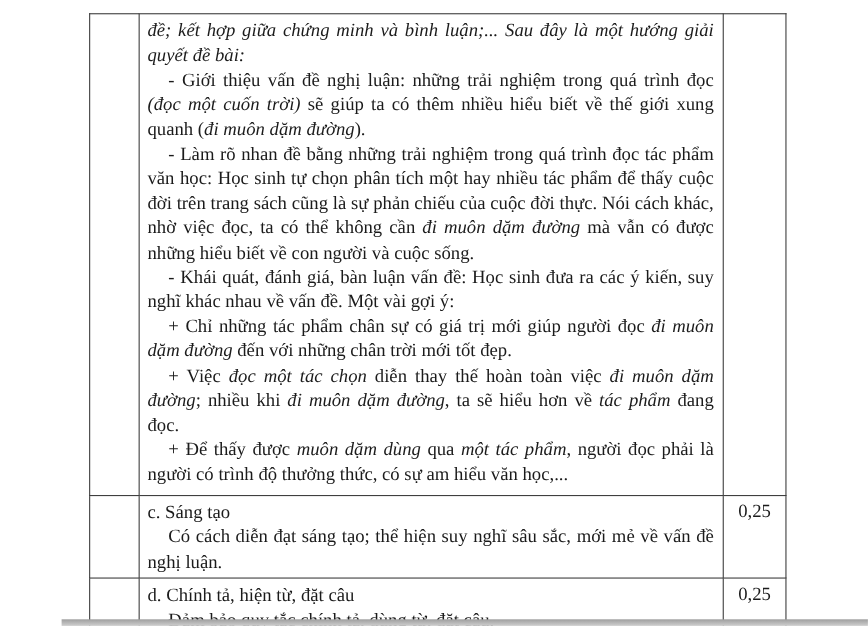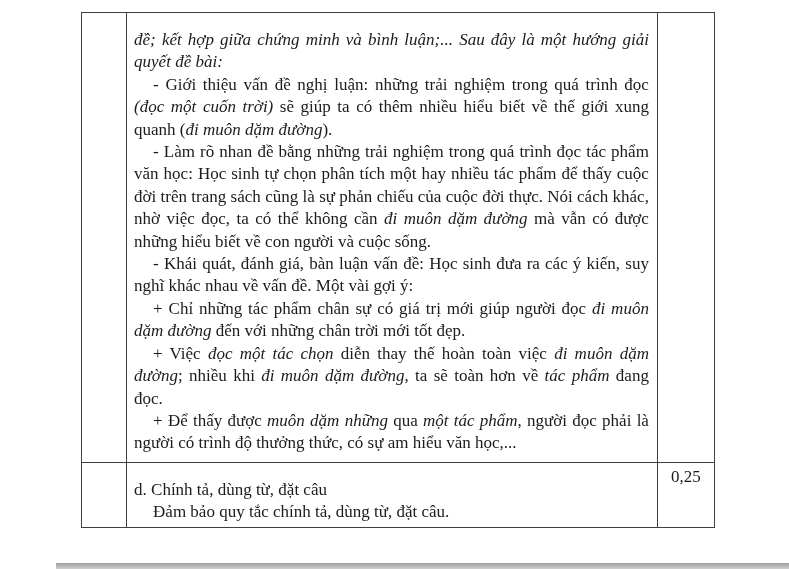--- a/index.html
+++ b/index.html
@@ -24,21 +24,21 @@
     border-collapse: collapse;
     table-layout: fixed;
   }
   table.rubric td {
     border: 1px solid #3f3f3f;
     vertical-align: top;
     font-size: 17px;
     line-height: 22.4px;
   }
   .col-left  { width: 45px; }
-  .col-body  { width: 530px; padding: 16px 8px 3px 7px; }
+  .col-body  { width: 530px; padding: 4px 8px 3px 7px; }
   .col-score { width: 57px; text-align: center; padding-top: 3px; }
   .row-main  .col-body { height: 430px; }
   .row-c     .col-body { height: 60px; }
   .row-d     .col-body { height: 42px; }
   .col-body p {
     margin: 0;
     text-align: justify;
   }
   .col-body p.indent { text-indent: 19px; }
   .col-body span.i { font-style: italic; }
@@ -63,29 +63,37 @@
     </colgroup>
     <tbody>
       <tr class="row-main">
         <td class="col-left"></td>
         <td class="col-body">
             <p><span class="i">đề; kết hợp giữa chứng minh và bình luận;... Sau đây là một hướng giải quyết đề bài:</span></p>
             <p class="indent"><span>- Giới thiệu vấn đề nghị luận: những trải nghiệm trong quá trình đọc </span><span class="i">(đọc một cuốn trời)</span><span> sẽ giúp ta có thêm nhiều hiểu biết về thế giới xung quanh (</span><span class="i">đi muôn dặm đường</span><span>).</span></p>
             <p class="indent"><span>- Làm rõ nhan đề bằng những trải nghiệm trong quá trình đọc tác phẩm văn học: Học sinh tự chọn phân tích một hay nhiều tác phẩm để thấy cuộc đời trên trang sách cũng là sự phản chiếu của cuộc đời thực. Nói cách khác, nhờ việc đọc, ta có thể không cần </span><span class="i">đi muôn dặm đường</span><span> mà vẫn có được những hiểu biết về con người và cuộc sống.</span></p>
             <p class="indent"><span>- Khái quát, đánh giá, bàn luận vấn đề: Học sinh đưa ra các ý kiến, suy nghĩ khác nhau về vấn đề. Một vài gợi ý:</span></p>
             <p class="indent"><span>+ Chỉ những tác phẩm chân sự có giá trị mới giúp người đọc </span><span class="i">đi muôn dặm đường</span><span> đến với những chân trời mới tốt đẹp.</span></p>
-            <p class="indent"><span>+ Việc </span><span class="i">đọc một tác chọn</span><span> diễn thay thế hoàn toàn việc </span><span class="i">đi muôn dặm đường</span><span>; nhiều khi </span><span class="i">đi muôn dặm đường</span><span>, ta sẽ toàn hơn về </span><span class="i">tác phẩm</span><span> đang đọc.</span></p>
-            <p class="indent"><span>+ Để thấy được </span><span class="i">muôn dặm những</span><span> qua </span><span class="i">một tác phẩm</span><span>, người đọc phải là người có trình độ thưởng thức, có sự am hiểu văn học,...</span></p>
+            <p class="indent"><span>+ Việc </span><span class="i">đọc một tác chọn</span><span> diễn thay thế hoàn toàn việc </span><span class="i">đi muôn dặm đường</span><span>; nhiều khi </span><span class="i">đi muôn dặm đường</span><span>, ta sẽ hiểu hơn về </span><span class="i">tác phẩm</span><span> đang đọc.</span></p>
+            <p class="indent"><span>+ Để thấy được </span><span class="i">muôn dặm dùng</span><span> qua </span><span class="i">một tác phẩm</span><span>, người đọc phải là người có trình độ thưởng thức, có sự am hiểu văn học,...</span></p>
           </td>
         <td class="col-score"></td>
+      </tr>
+      <tr class="row-c">
+        <td class="col-left"></td>
+        <td class="col-body">
+            <p><span>c. Sáng tạo</span></p>
+            <p class="indent"><span>Có cách diễn đạt sáng tạo; thể hiện suy nghĩ sâu sắc, mới mẻ về vấn đề nghị luận.</span></p>
+          </td>
+        <td class="col-score">0,25</td>
       </tr>
       <tr class="row-d">
         <td class="col-left"></td>
         <td class="col-body">
-            <p><span>d. Chính tả, dùng từ, đặt câu</span></p>
+            <p><span>d. Chính tả, hiện từ, đặt câu</span></p>
             <p class="indent"><span>Đảm bảo quy tắc chính tả, dùng từ, đặt câu.</span></p>
           </td>
         <td class="col-score">0,25</td>
       </tr>
     </tbody>
   </table>
   <div class="scan-shadow"></div>
 </div>
 
 </body></html>

